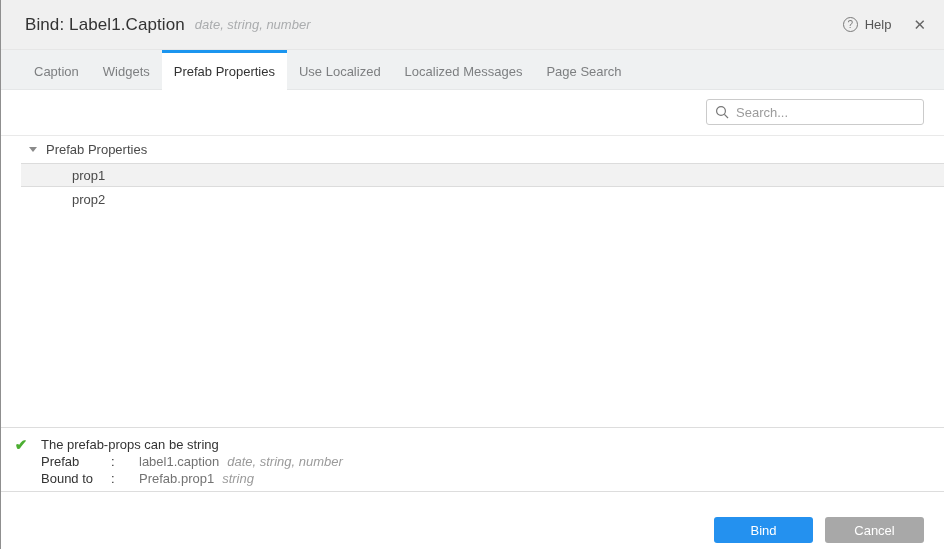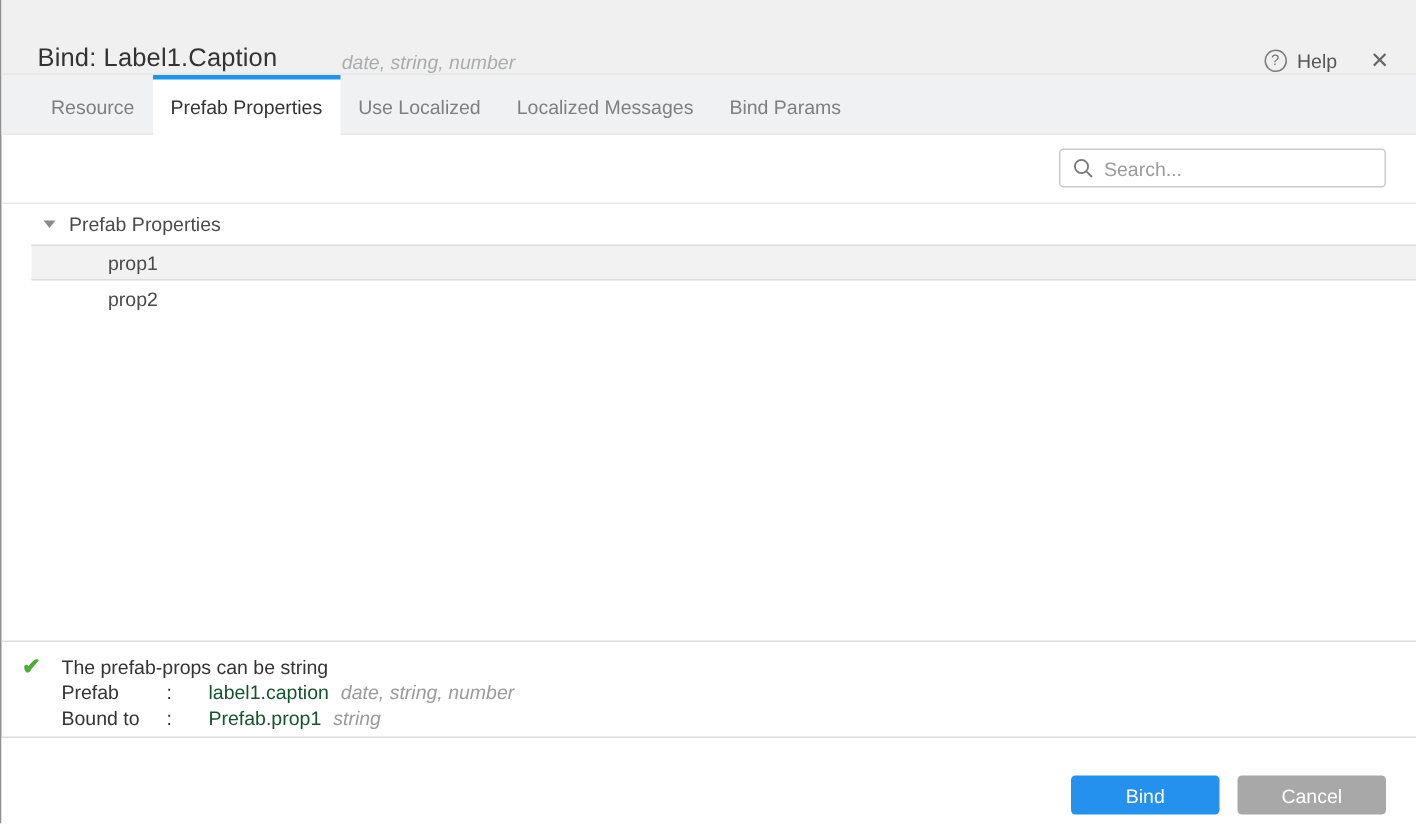--- a/index.html
+++ b/index.html
@@ -14,24 +14,23 @@
   .dialog {
     width: 944px; height: 549px;
     display: flex; flex-direction: column;
     background: #fff;
     border-left: 1px solid #8f8f8f;
   }
   
   .header {
     height: 50px; flex: 0 0 50px;
     background: #f0f0f0;
-    display: flex; align-items: flex-end;
+    display: flex; align-items: center;
     padding: 0 18px 0 24px;
     border-bottom: 1px solid #e6e6e6;
-    gap: 33px;
   }
   .title { font-size: 17px; color: #333; letter-spacing: .1px; }
   .title-hint { font-size: 13px; font-style: italic; color: #aaacae; margin-left: 10px; }
   .header-right { margin-left: auto; display: flex; align-items: center; }
   .help { display: flex; align-items: center; gap: 7px; color: #555; cursor: pointer; }
   .help-icon {
     width: 15px; height: 15px; border: 1px solid #7a7a7a; border-radius: 50%;
     font-size: 10px; line-height: 13px; text-align: center; color: #7a7a7a;
   }
   .close { margin-left: 22px; font-size: 15px; color: #666; cursor: pointer; }
@@ -102,21 +101,21 @@
     display: flex; align-items: flex-start;
   }
   .check-icon {
     width: 40px; flex: 0 0 40px; text-align: center;
     color: #4cae32; font-size: 15px; font-weight: bold; line-height: 17px;
   }
   .info-lines { flex: 1; }
   .info-line { line-height: 17px; color: #333; display: flex; }
   .info-label { width: 70px; flex: 0 0 70px; }
   .info-colon { width: 28px; flex: 0 0 28px; }
-  .info-value { color: #14532d; }
+  .info-value { color: #737373; }
   .info-hint { font-style: italic; color: #9b9b9b; margin-left: 8px; }
   
   .footer {
     flex: 0 0 57px;
     display: flex; justify-content: flex-end; align-items: flex-start;
     padding: 25px 20px 0 0; gap: 12px;
     background: #fff;
   }
   .btn {
     min-width: 99px; height: 26px;
@@ -138,25 +137,26 @@
     <span class="header-right">
       <span class="help">
         <span class="help-icon">?</span>
         <span>Help</span>
       </span>
       <span class="close">✕</span>
     </span>
   </div>
 
   <div class="tabs">
-    <div class="tab">Resource</div>
+    <div class="tab">Caption</div>
+    <div class="tab">Widgets</div>
     <div class="tab active">Prefab Properties</div>
     <div class="tab">Use Localized</div>
     <div class="tab">Localized Messages</div>
-    <div class="tab">Bind Params</div>
+    <div class="tab">Page Search</div>
   </div>
 
   <div class="content">
     <div class="search-row">
       <div class="search-box">
         <span class="search-icon">
           <svg width="14" height="14" viewBox="0 0 14 14" fill="none">
             <circle cx="6" cy="6" r="4.4" stroke="#777" stroke-width="1.2"></circle>
             <line x1="9.4" y1="9.4" x2="13" y2="13" stroke="#777" stroke-width="1.2"></line>
           </svg>

